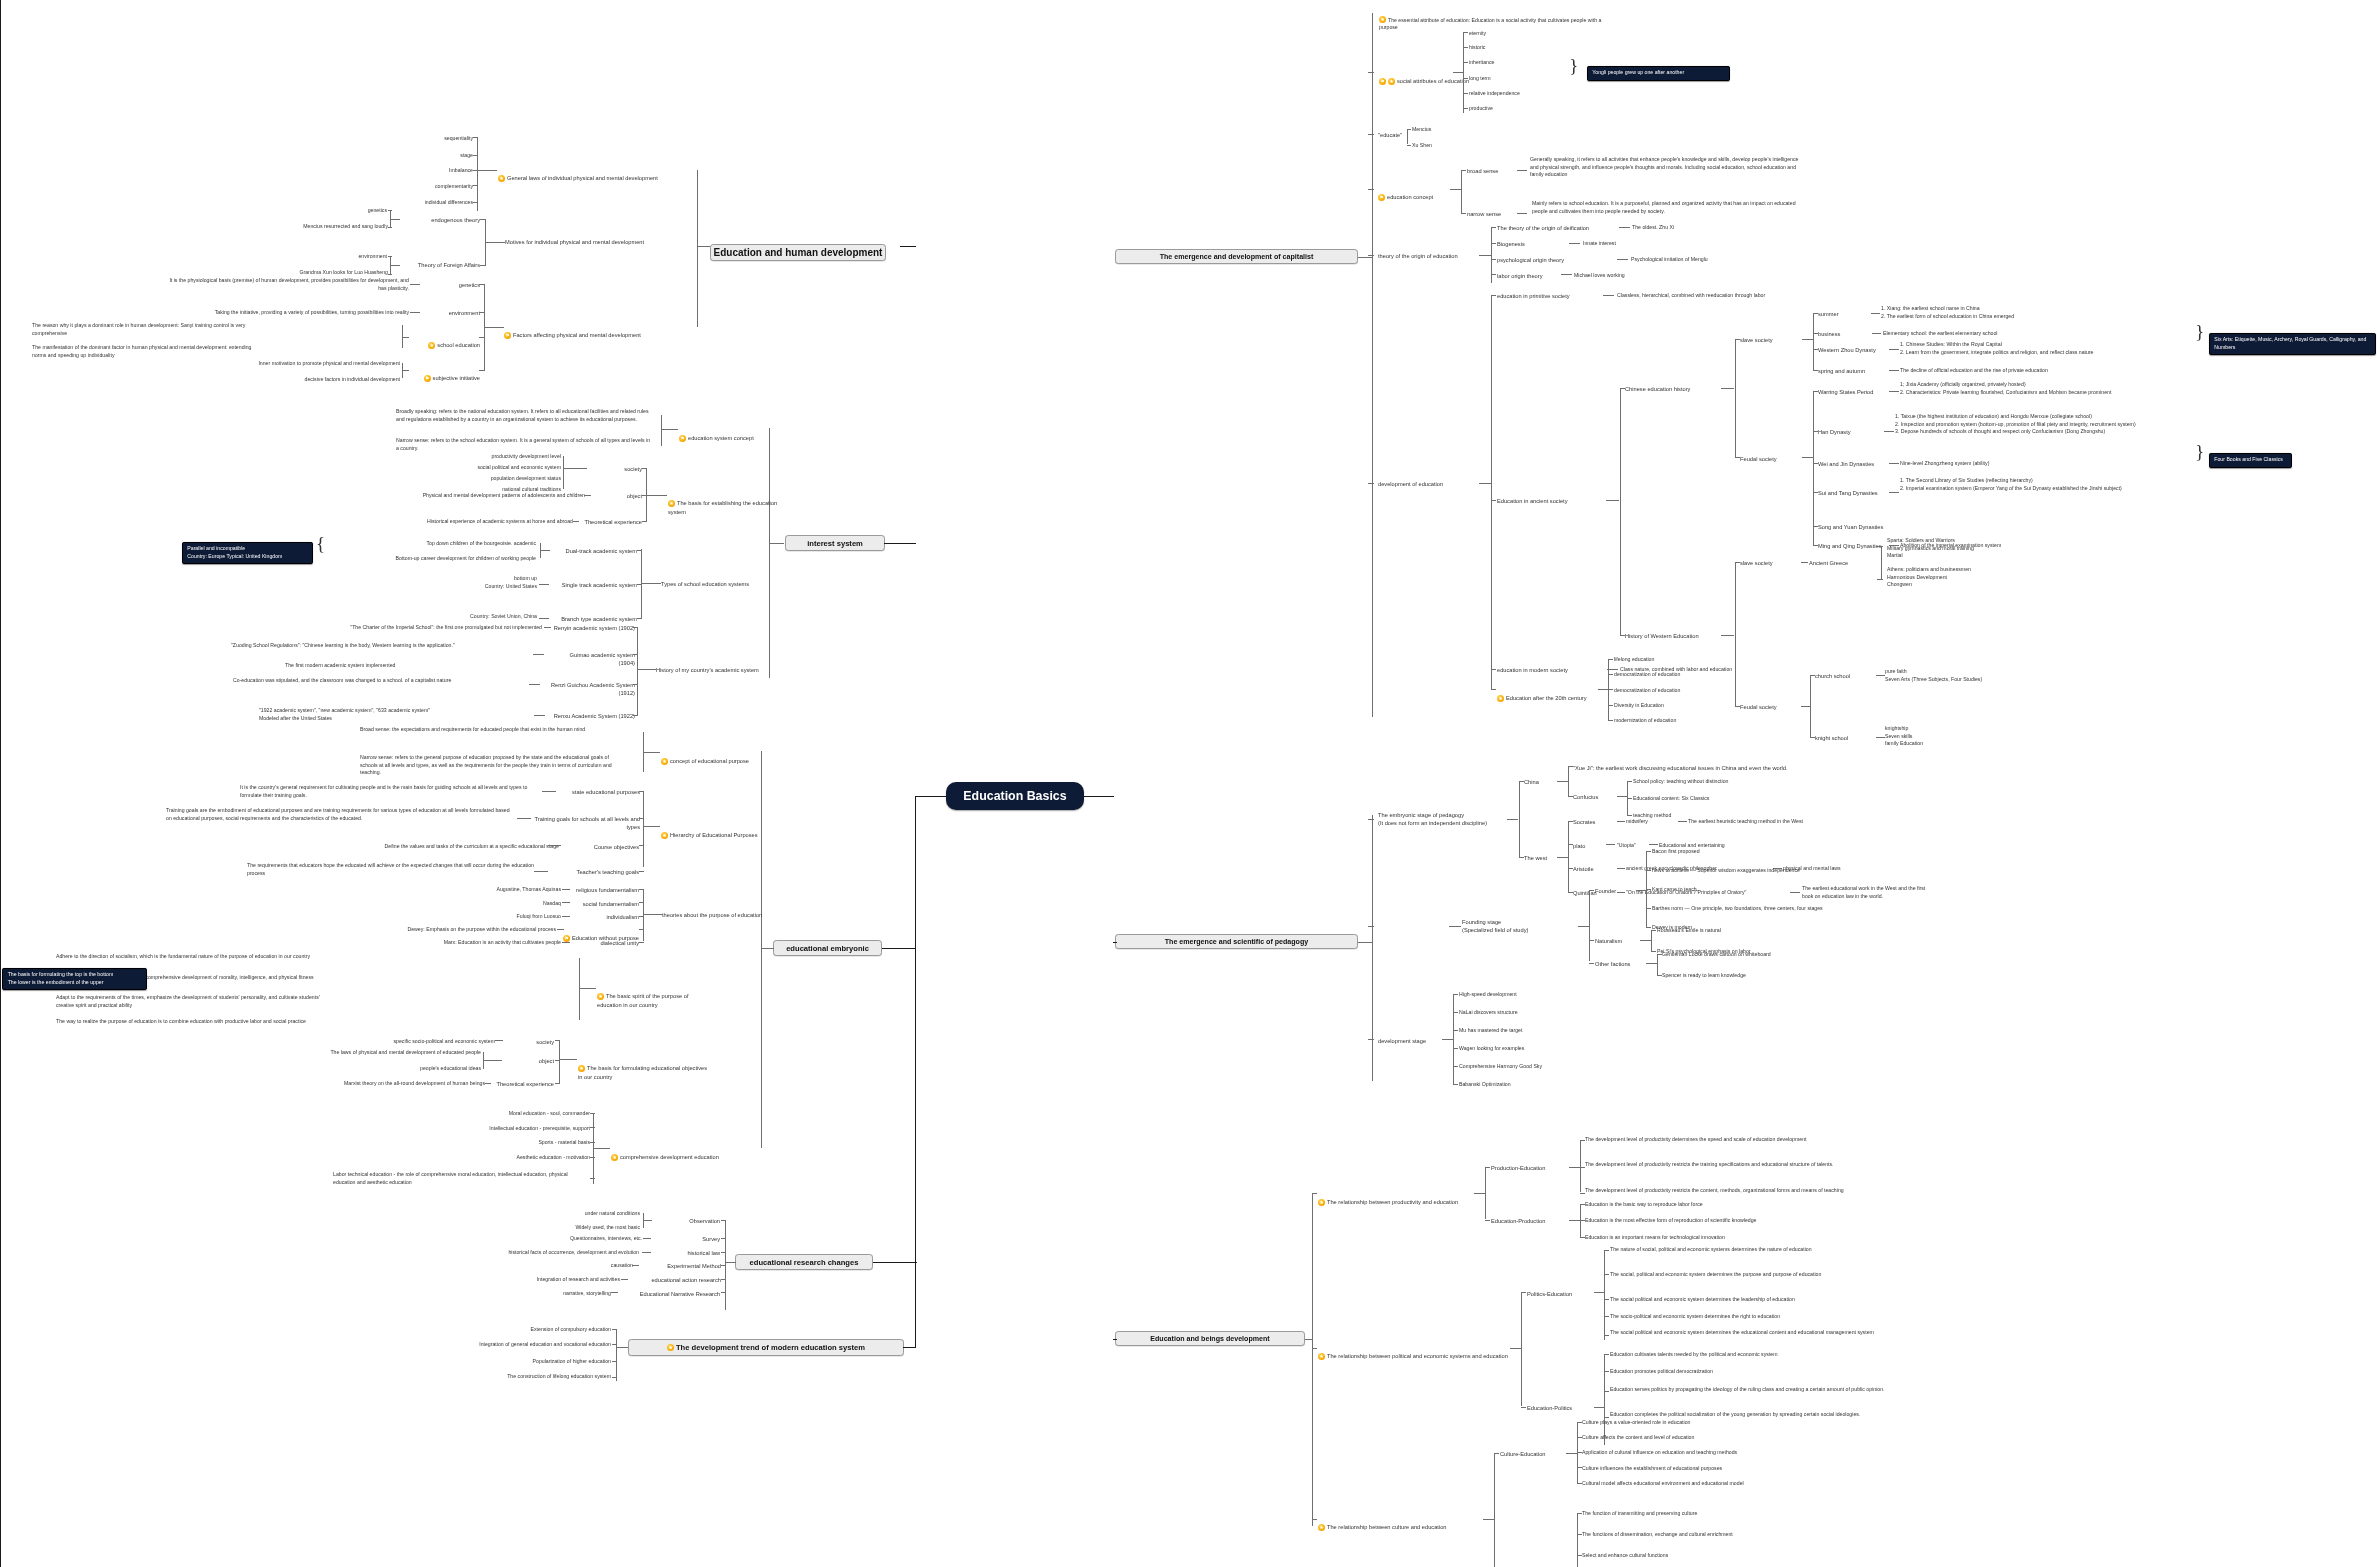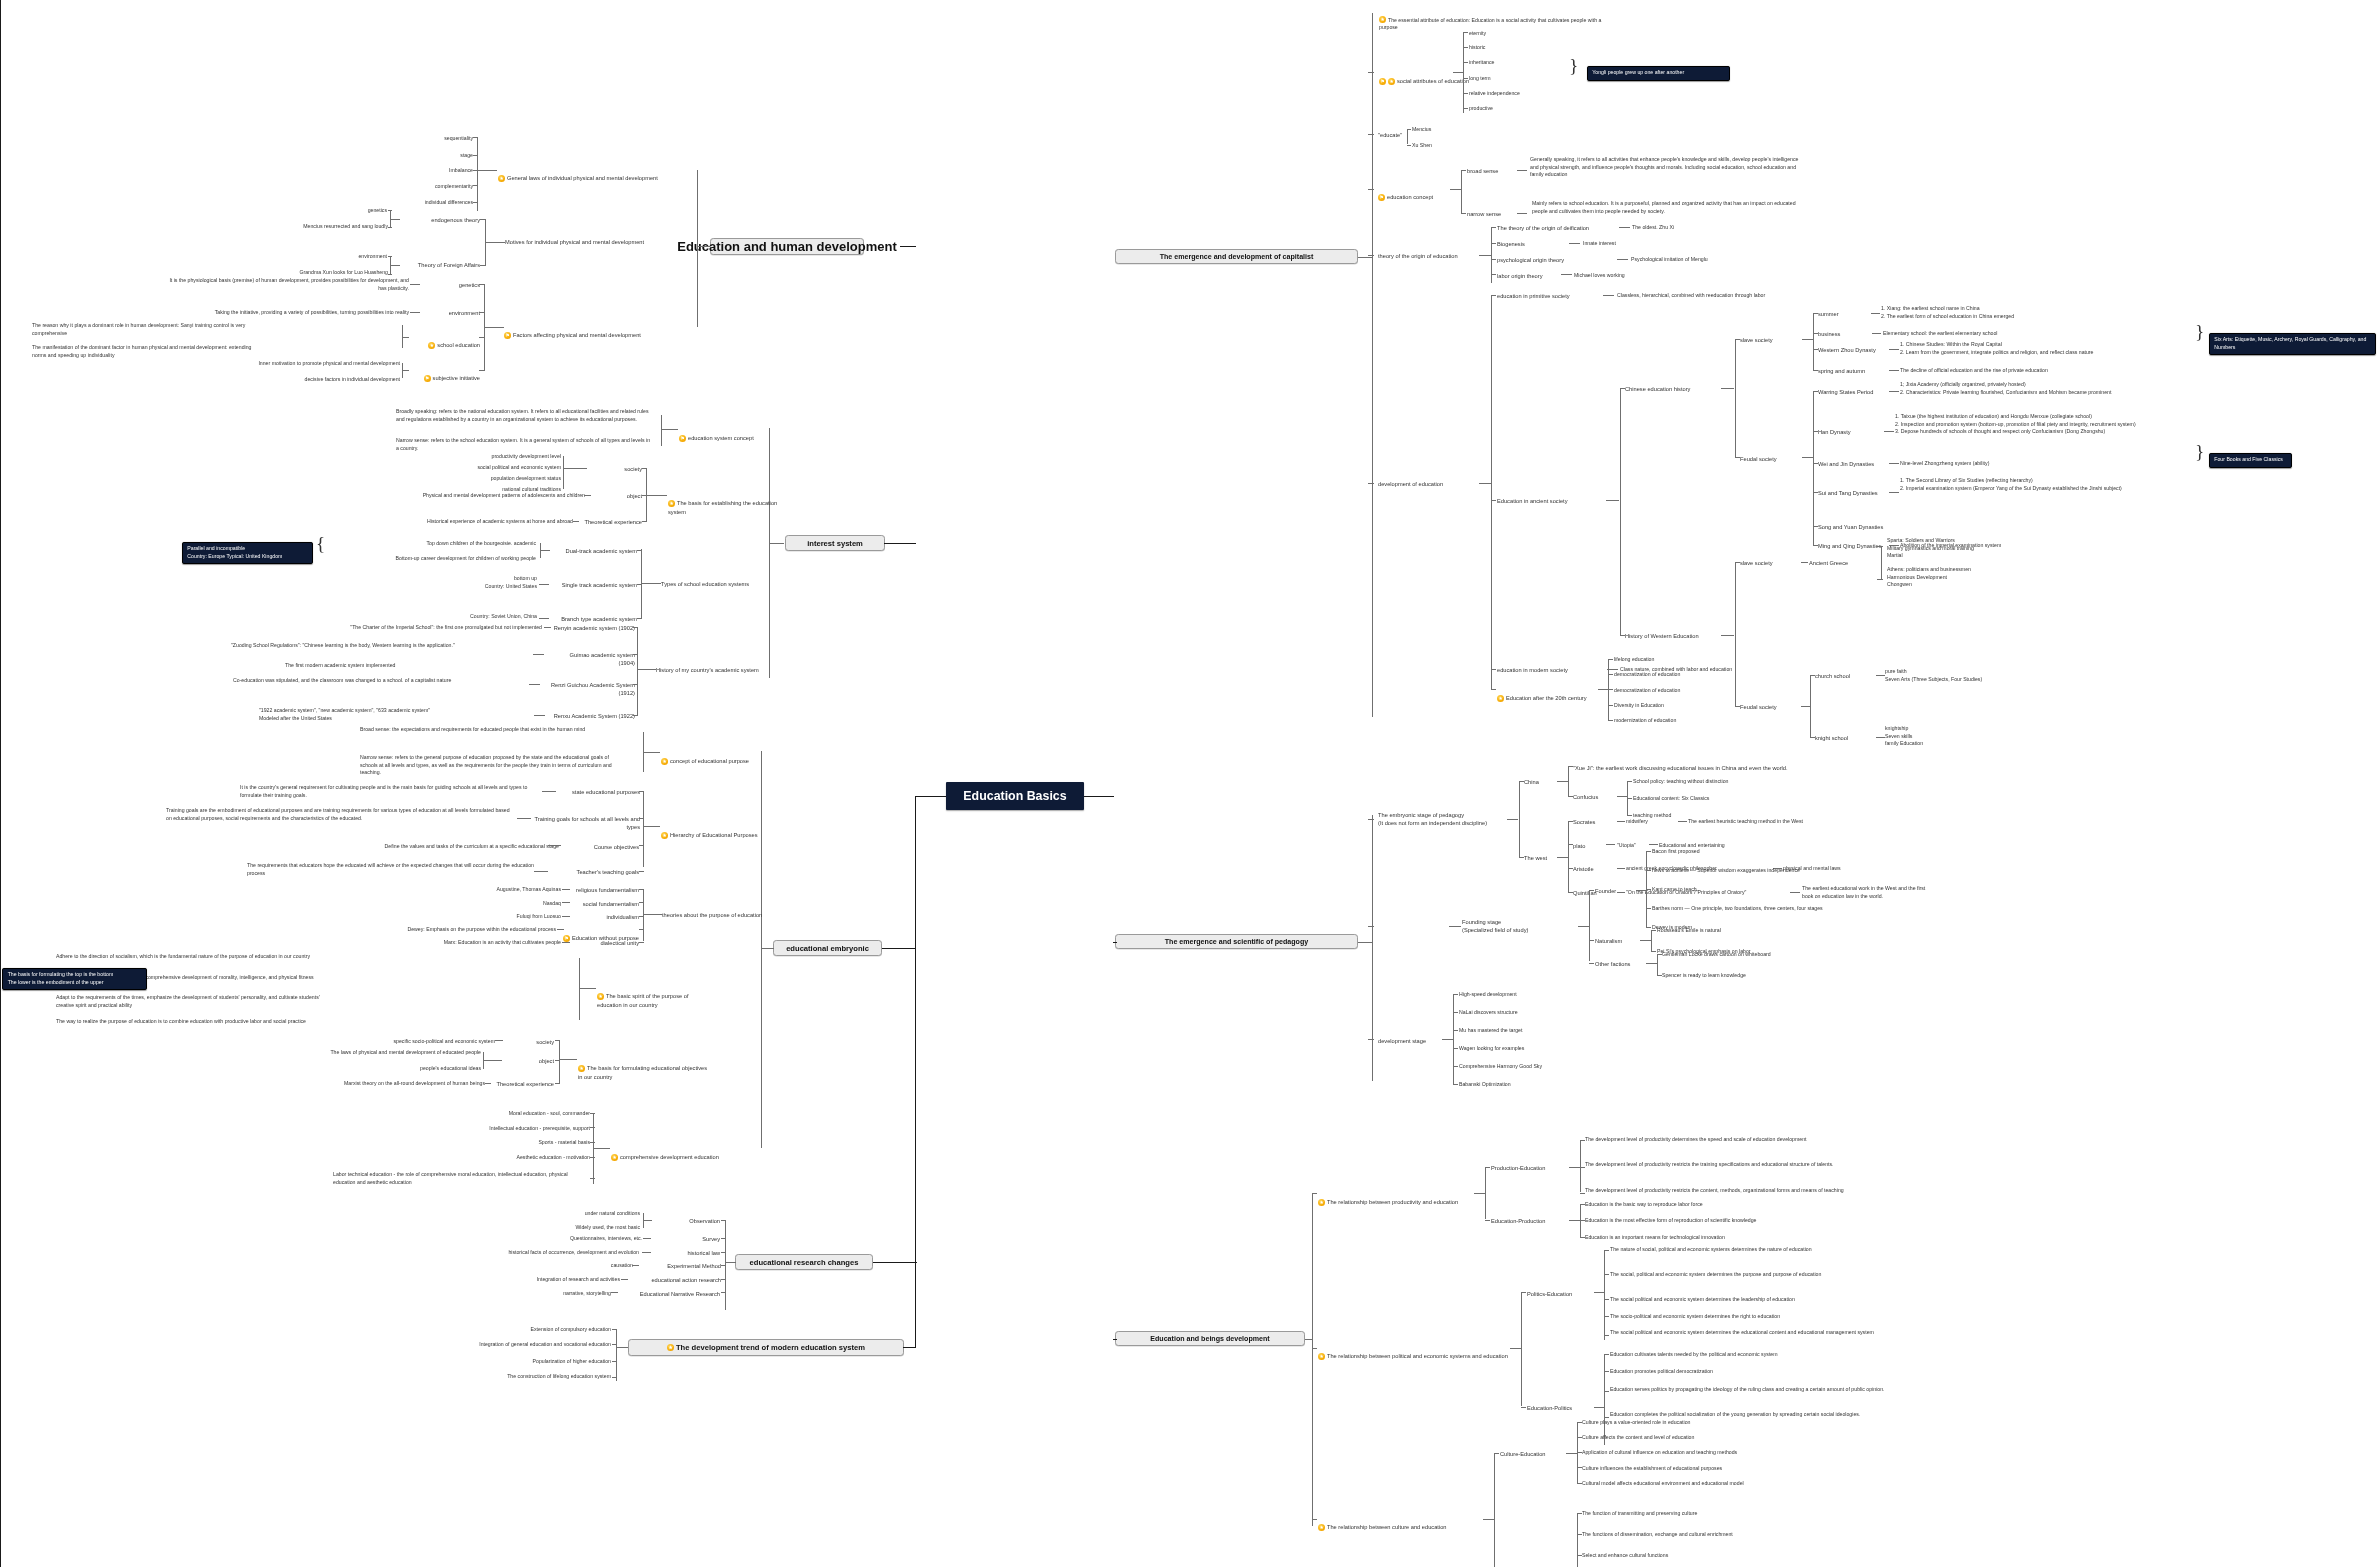--- a/index.html
+++ b/index.html
@@ -40,21 +40,21 @@
     padding:2.9px 6.7px;
     white-space:nowrap;
     box-shadow:0 0.5px 0.5px rgba(0,0,0,.18);
   }
 
   
   .root {
     position:absolute;
     background:#0e1b36;
     color:#fff;
-    border-radius:1px;
+    border-radius:10px;
     font-weight:bold;
     font-size:12.4px;
     display:flex;
     align-items:center;
     justify-content:center;
     padding:6.7px 12.4px;
     white-space:nowrap;
     box-shadow:0 1px 1.4px rgba(0,0,0,.35);
   }
 
@@ -121,21 +121,21 @@
 
 <div class="map">
 
   <div class="root" style="left:946px; top:782px; width:138px; height:27.6px;">Education Basics</div>
 
   <div class="vthick" style="left:915px; top:246px; height:550px;"></div>
   <div class="h thick" style="left:915px; top:796px; width:31px;"></div>
   <div class="vthick" style="left:1113px; top:257px; height:1155px;"></div>
   <div class="h thick" style="left:1084px; top:796px; width:29.5px;"></div>
 
-  <div class="pill" style="left:710px; top:238px; width:154px; height:17px; font-size:13px;">Education and human development</div>
+  <div class="pill" style="left:710px; top:244px; width:176px; height:17px; font-size:10px;">Education and human development</div>
   <div class="h thick" style="left:900px; top:246px; width:16px;"></div>
 
   <div class="pill" style="left:785px; top:535px; width:100px; height:16px; font-size:7.6px;">interest system</div>
   <div class="h thick" style="left:884px; top:543px; width:32px;"></div>
 
   <div class="pill" style="left:773px; top:940px; width:109px; height:16px; font-size:7.6px;">educational embryonic</div>
   <div class="h thick" style="left:882px; top:948px; width:34px;"></div>
 
   <div class="pill" style="left:735px; top:1254px; width:138px; height:16px; font-size:7.6px;">educational research changes</div>
   <div class="h thick" style="left:873px; top:1262px; width:44px;"></div>

